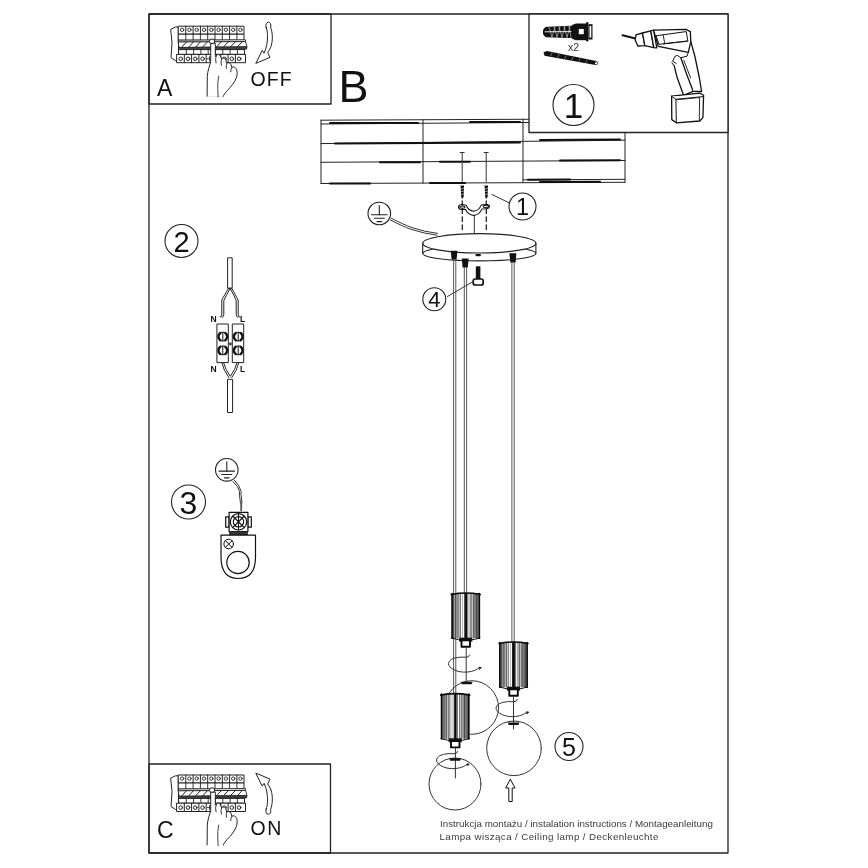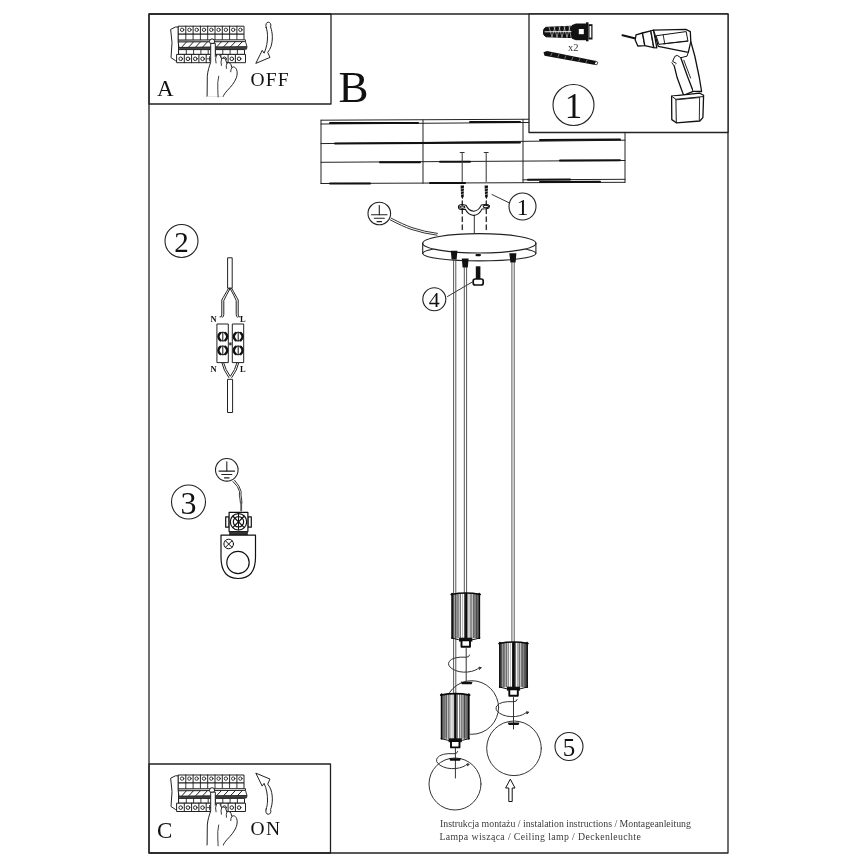--- a/index.html
+++ b/index.html
@@ -1,16 +1,16 @@
 <!DOCTYPE html>
 <html><head>
 <meta charset="utf-8">
 <style>
 html,body{margin:0;padding:0;background:#fff;}
-#page{position:relative;width:868px;height:868px;font-family:Liberation Serif, serif;will-change:transform;}
+#page{position:relative;width:868px;height:868px;font-family:Liberation Sans, sans-serif;will-change:transform;}
 svg{position:absolute;top:0;left:0;}
 </style>
 </head>
 <body>
 <div id="page">
 <svg width="868" height="868" viewBox="0 0 868 868" fill="none" stroke-linecap="round" stroke-linejoin="round">
 
 <g stroke="#222" stroke-width="1.3" fill="none">
   <rect x="149" y="14" width="579" height="839"></rect>
   <rect x="149" y="14" width="182" height="90"></rect>

